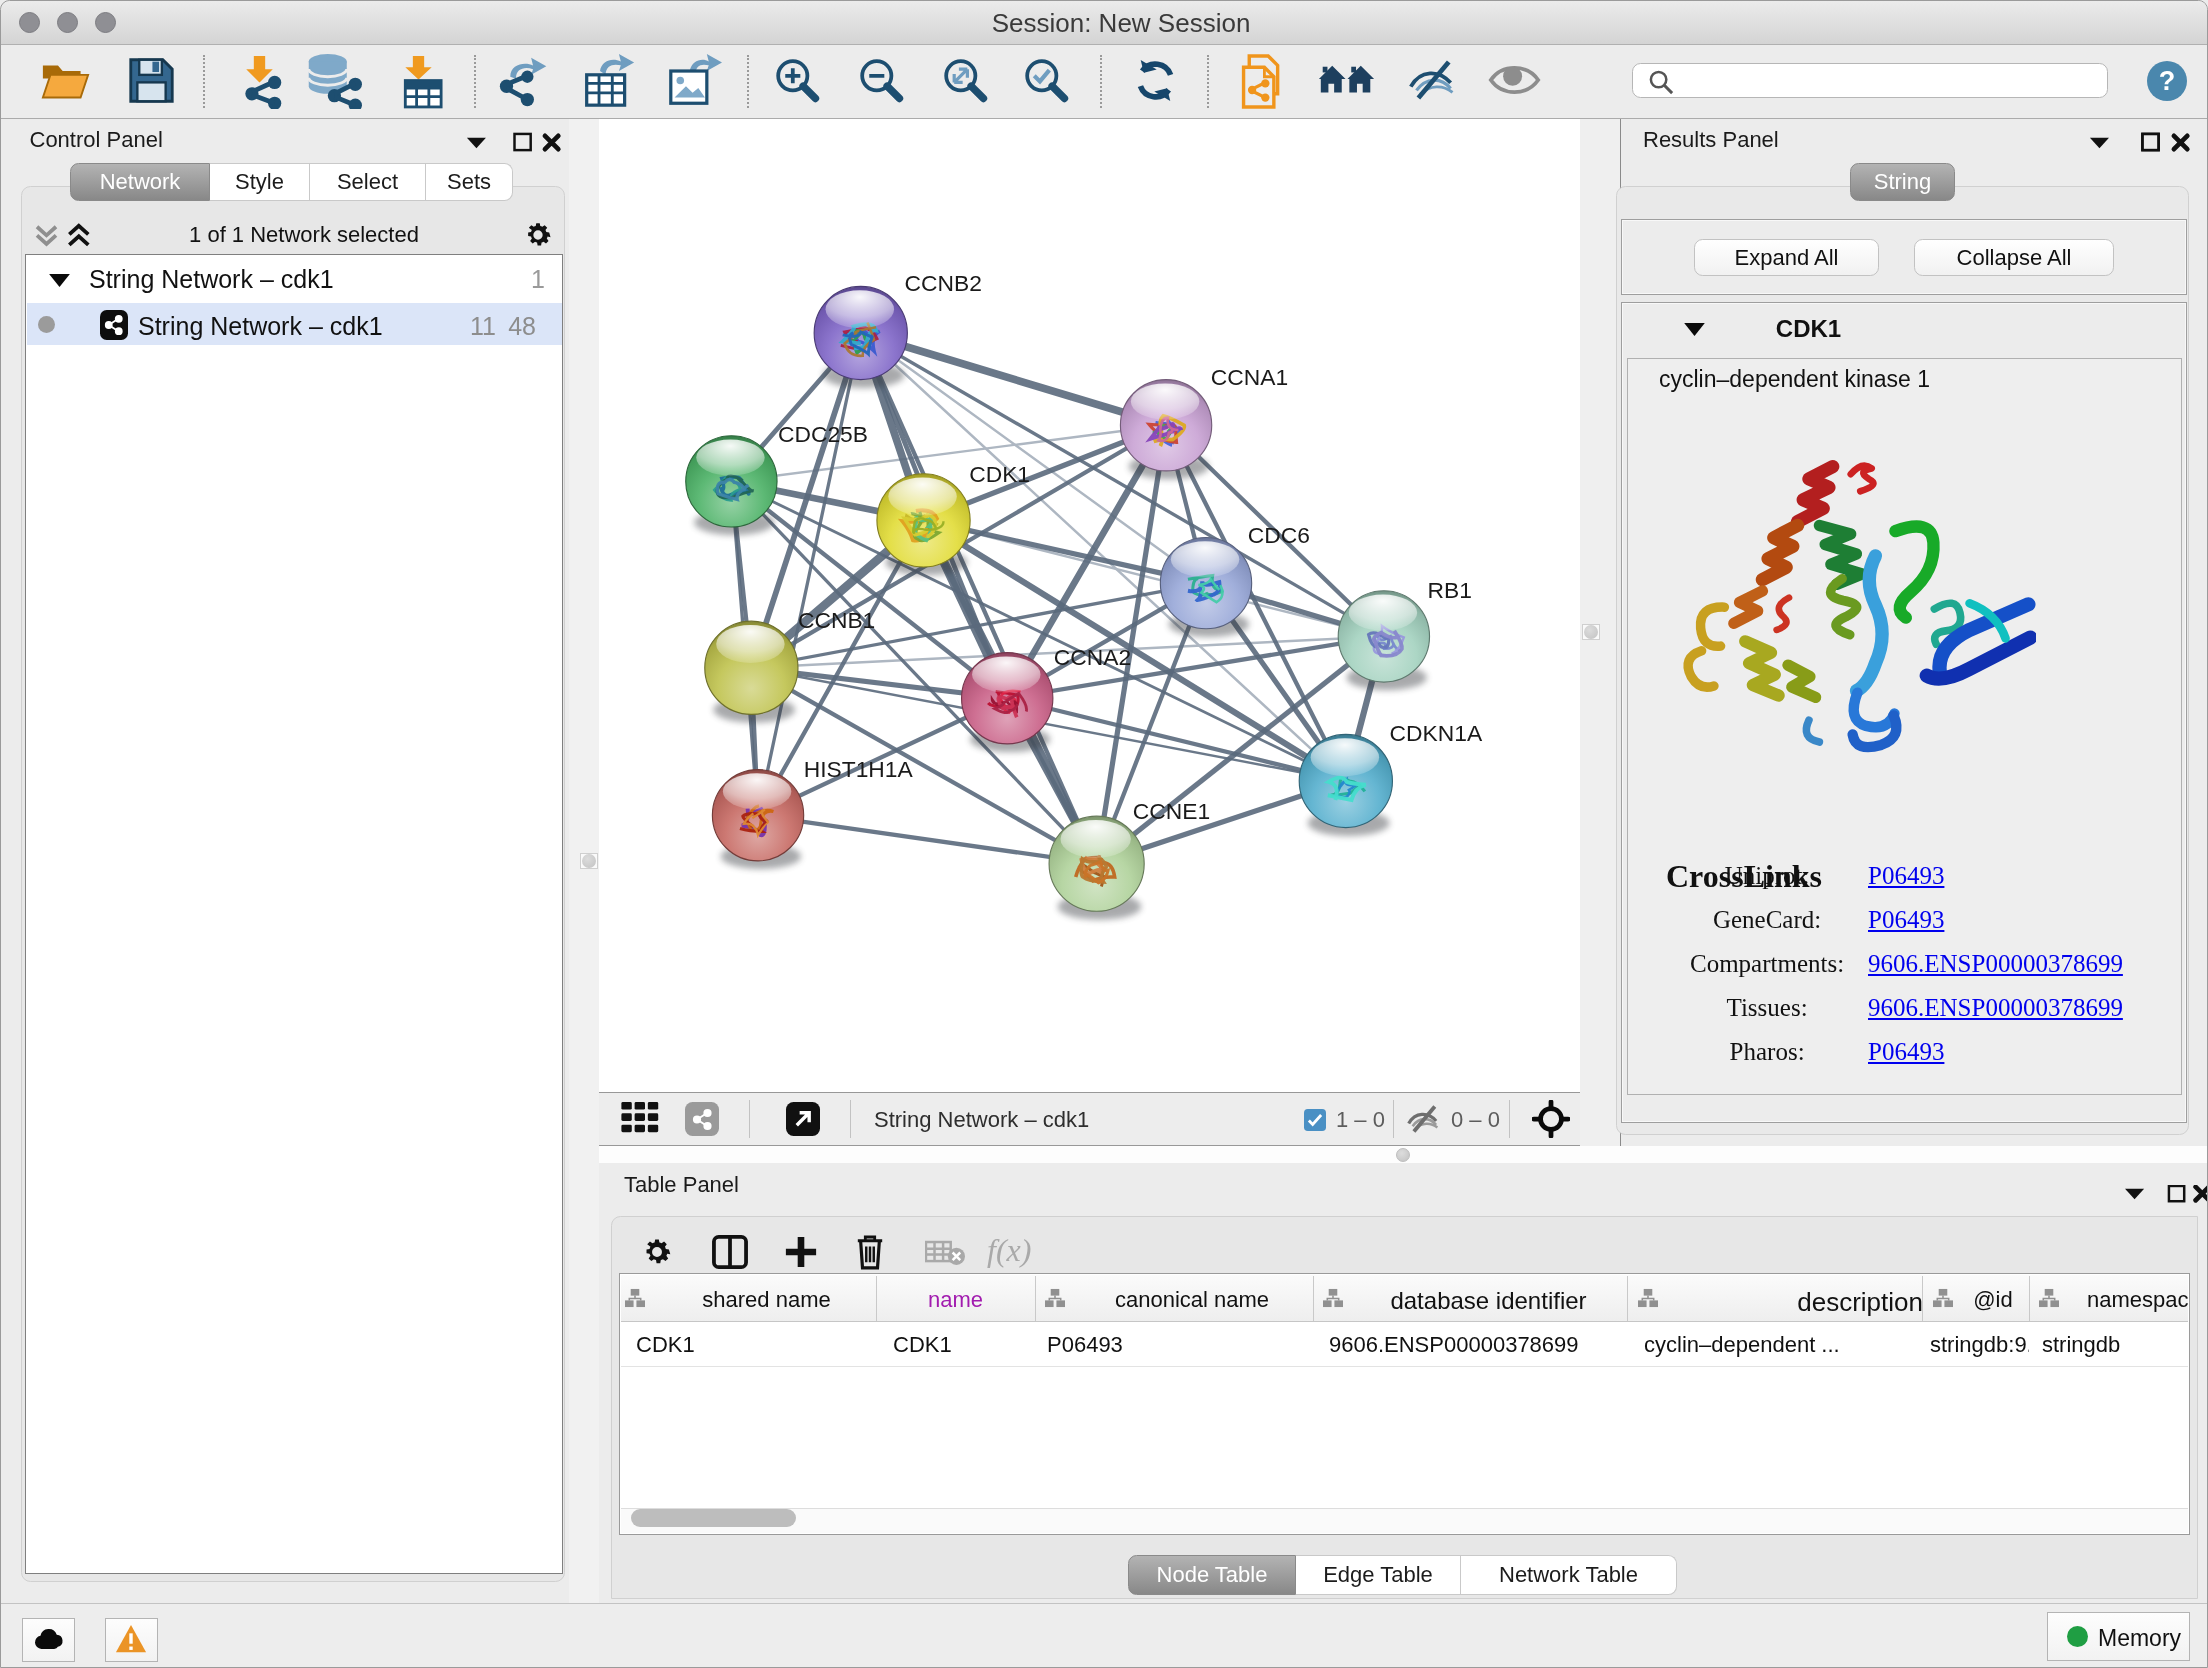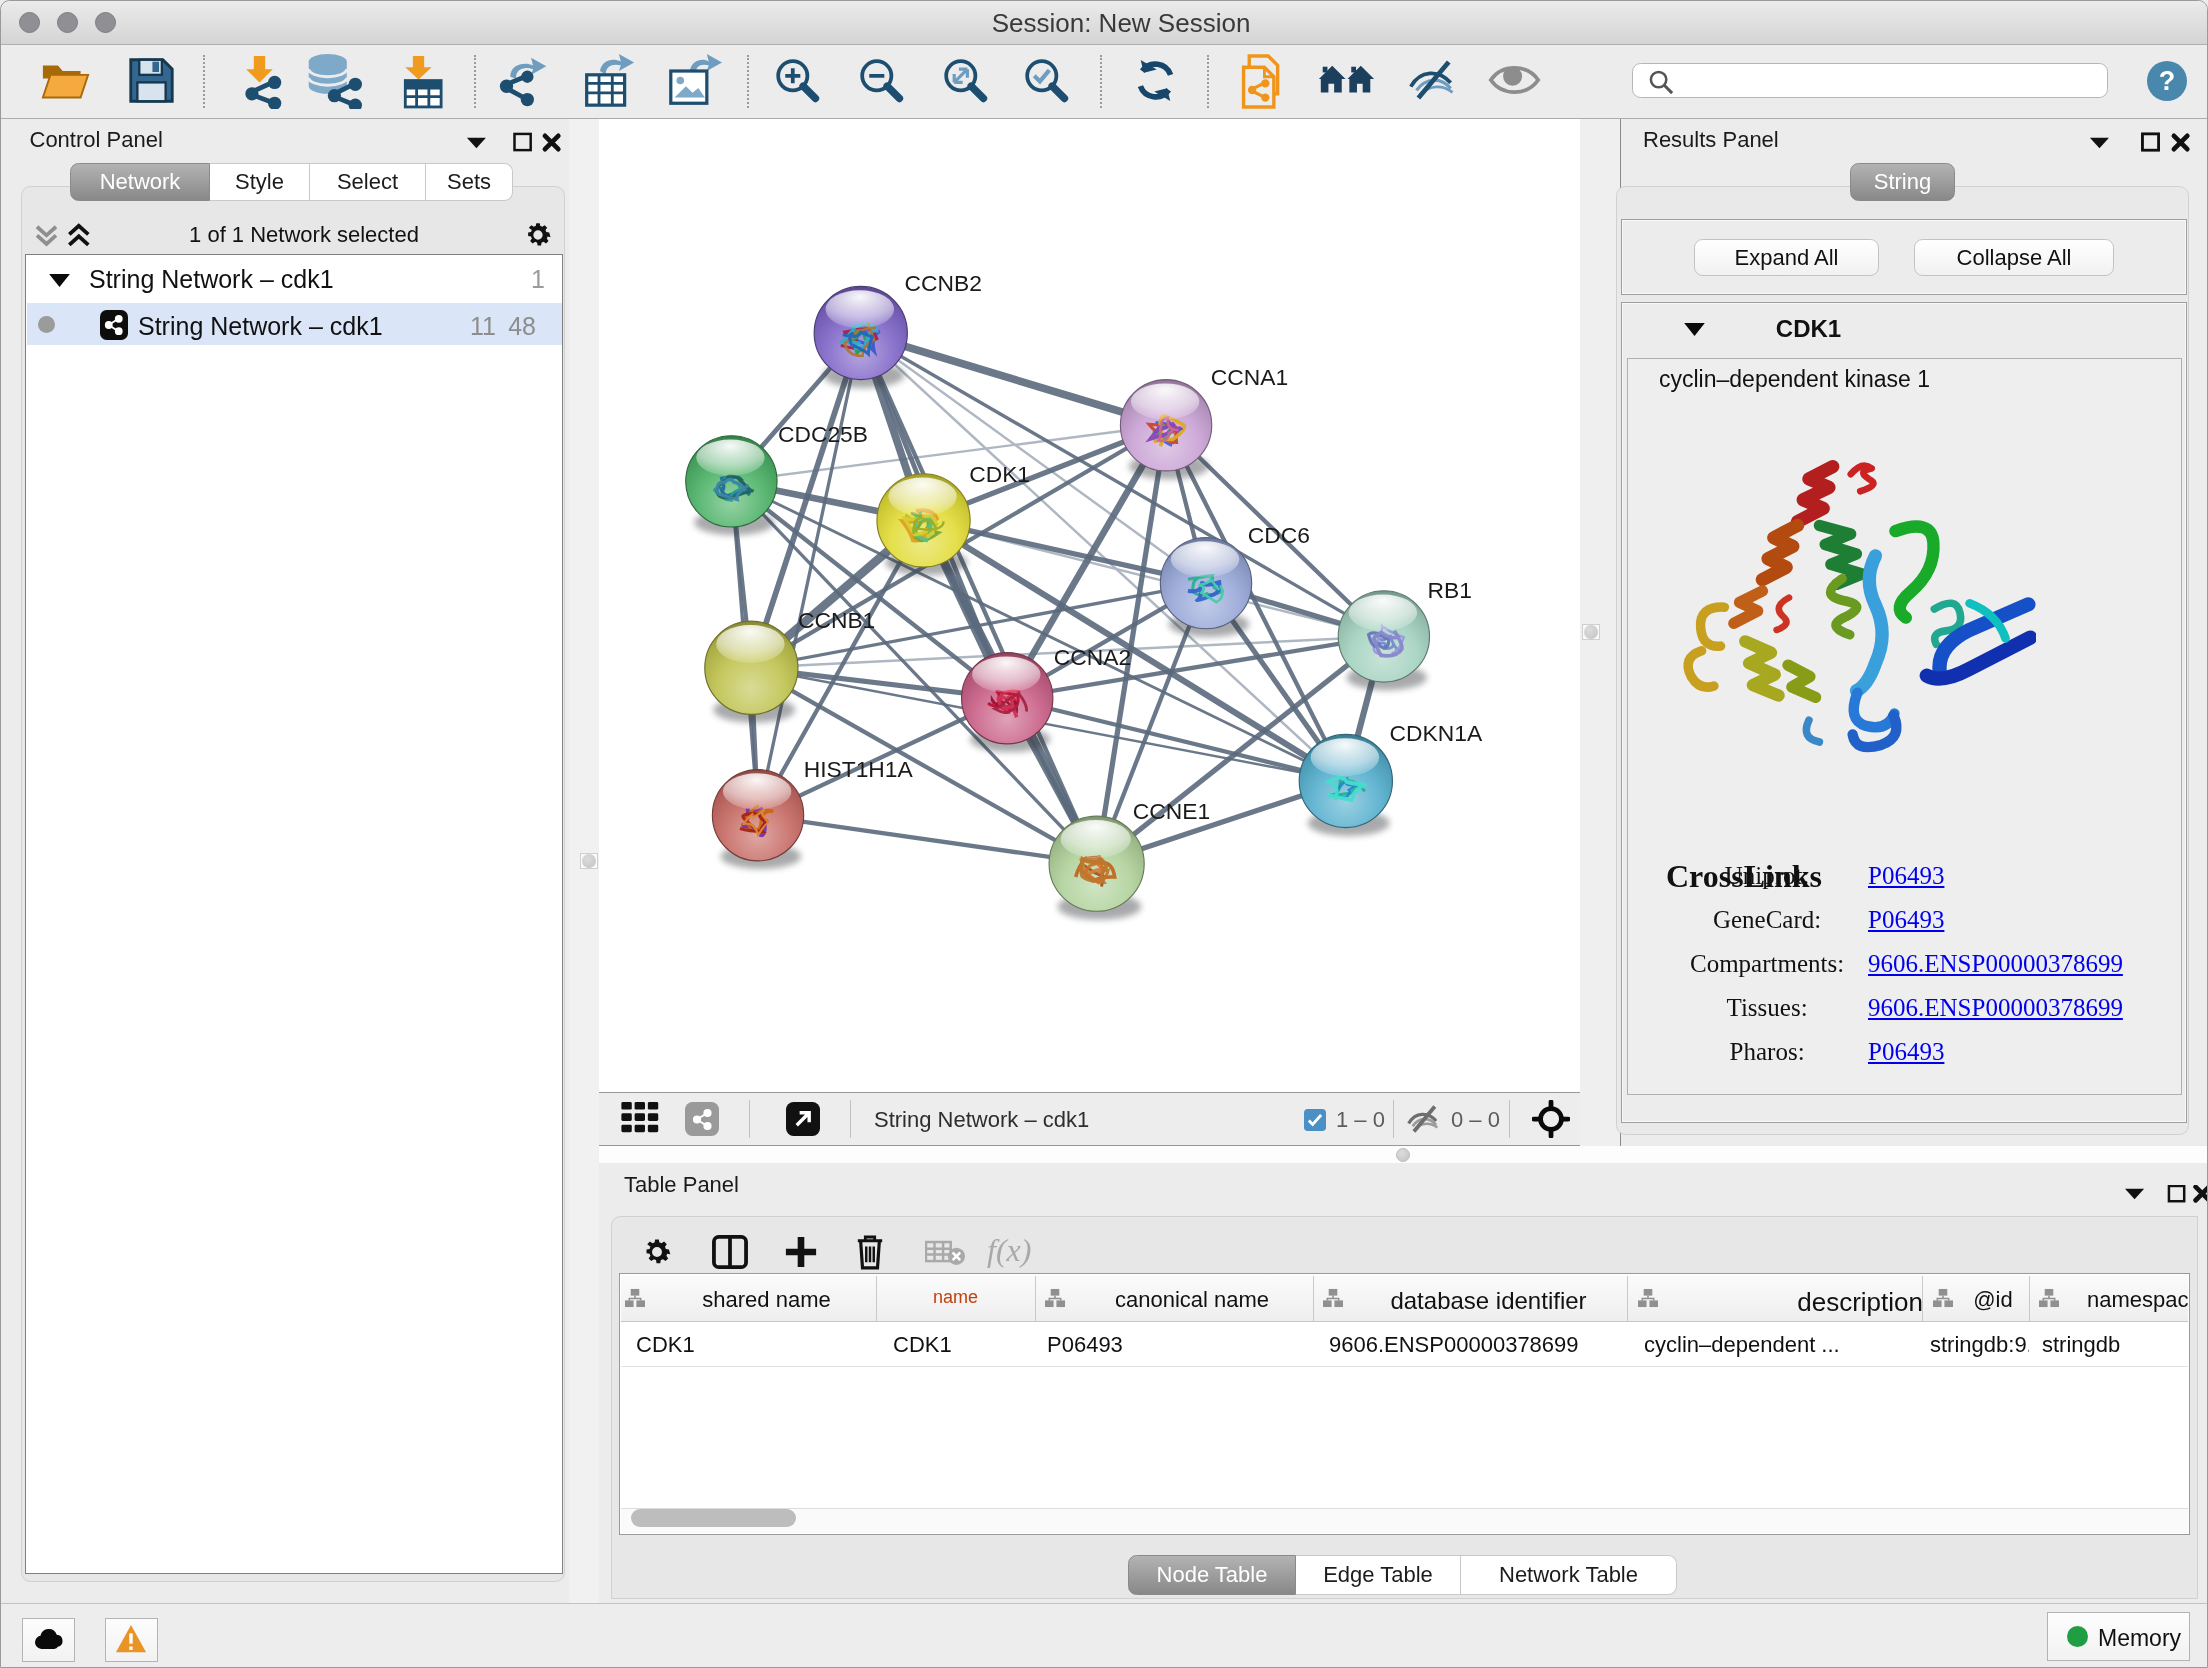--- a/index.html
+++ b/index.html
@@ -695,21 +695,21 @@
   <div class="abs" style="left:875px;top:1275px;width:1px;height:45px;background:#c9c9c9;"></div>
   <div class="abs" style="left:1034px;top:1275px;width:1px;height:45px;background:#c9c9c9;"></div>
   <div class="abs" style="left:1312px;top:1275px;width:1px;height:45px;background:#c9c9c9;"></div>
   <div class="abs" style="left:1626px;top:1275px;width:1px;height:45px;background:#c9c9c9;"></div>
   <div class="abs" style="left:1921px;top:1275px;width:1px;height:45px;background:#c9c9c9;"></div>
   <div class="abs" style="left:2028px;top:1275px;width:1px;height:45px;background:#c9c9c9;"></div>
   <svg class="abs" style="left:623px;top:1287px;" width="22" height="20" viewBox="0 0 23 21">
       <use href="#treeic"></use>
     </svg>
   <div class="abs" style="left:656px;top:1286px;width:219px;text-align:center;font-size:22px;color:#111;">shared name</div>
-  <div class="abs" style="left:875px;top:1286px;width:159px;text-align:center;font-size:18px;color:#c2410c;">name</div>
+  <div class="abs" style="left:875px;top:1286px;width:159px;text-align:center;font-size:22px;color:#a21caf;">name</div>
   <svg class="abs" style="left:1043px;top:1287px;" width="22" height="20" viewBox="0 0 23 21">
       <use href="#treeic"></use>
     </svg>
   <div class="abs" style="left:1070px;top:1286px;width:242px;text-align:center;font-size:22px;color:#111;">canonical name</div>
   <svg class="abs" style="left:1321px;top:1287px;" width="22" height="20" viewBox="0 0 23 21">
       <use href="#treeic"></use>
     </svg>
   <div class="abs" style="left:1348px;top:1286px;width:279px;text-align:center;font-size:24px;color:#111;">database identifier</div>
   <svg class="abs" style="left:1636px;top:1287px;" width="22" height="20" viewBox="0 0 23 21">
       <use href="#treeic"></use>

